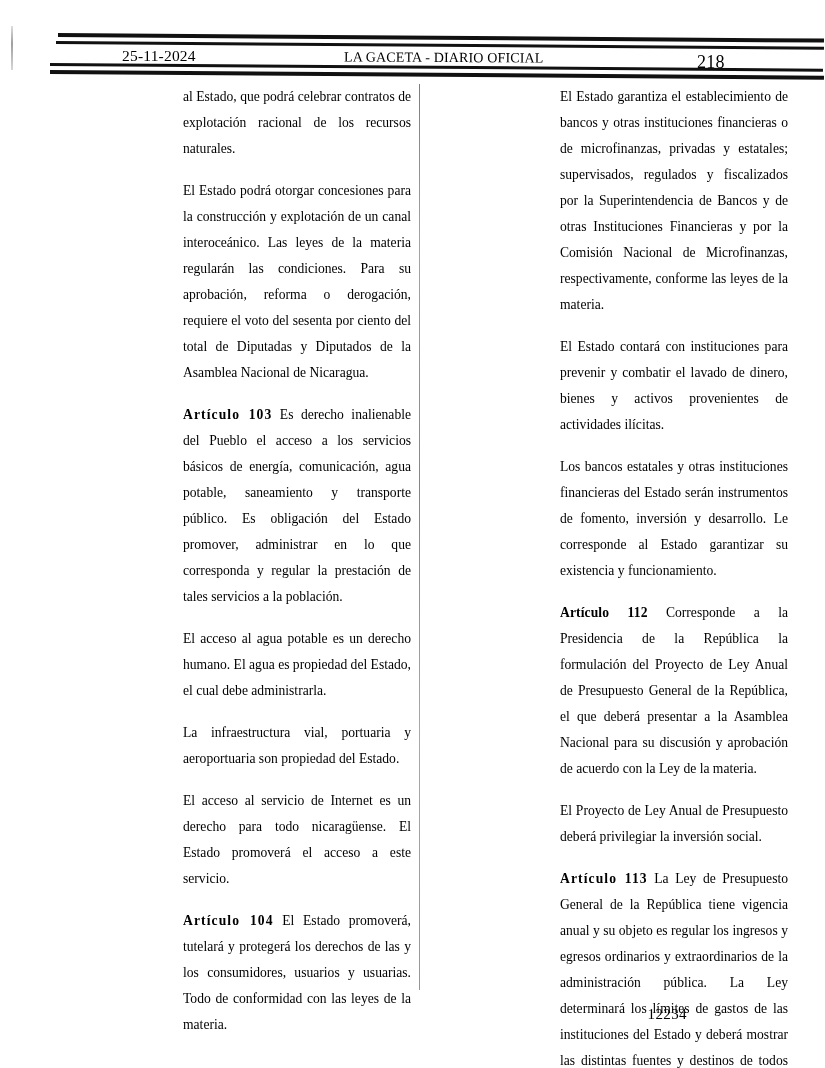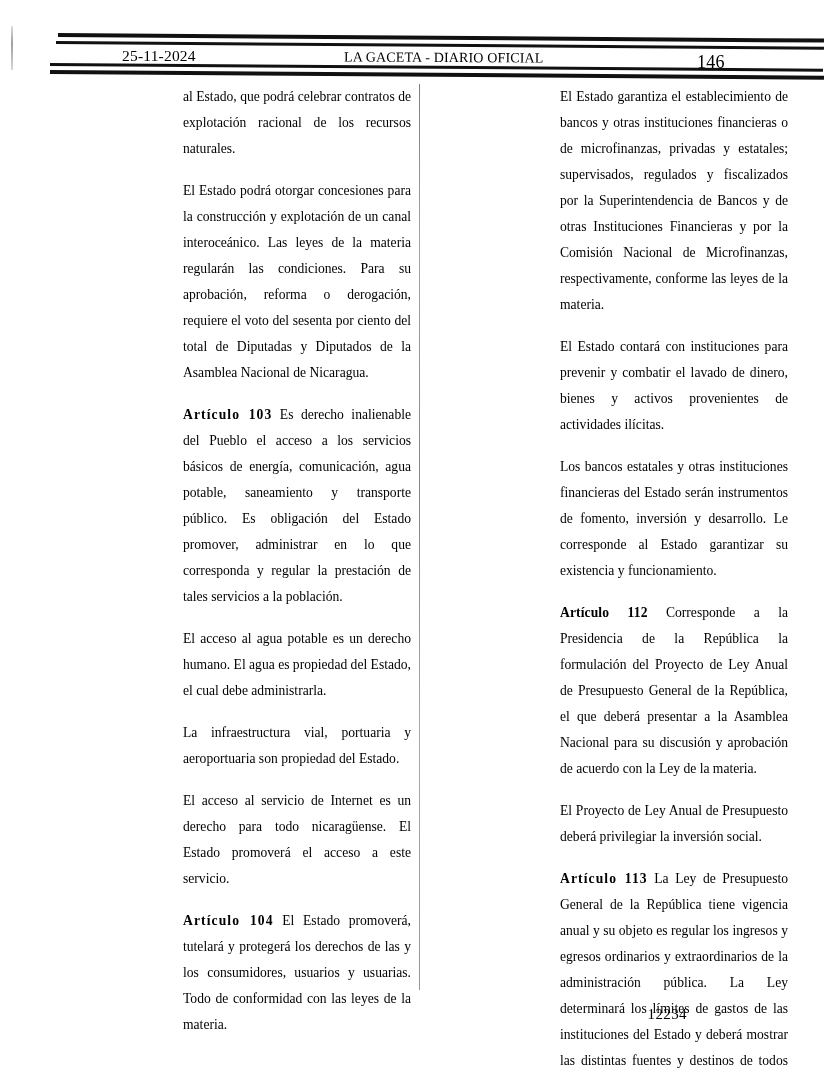--- a/index.html
+++ b/index.html
@@ -142,21 +142,21 @@
 <body>
 
 <div class="scan-edge-mark"></div>
 
 <div class="masthead">
   <div class="rule rule-top-a"></div>
   <div class="rule rule-top-b"></div>
   <div class="masthead-row">
     <div class="mh-date">25-11-2024</div>
     <div class="mh-title">LA GACETA - DIARIO OFICIAL</div>
-    <div class="mh-page">146</div>
+    <div class="mh-page">218</div>
   </div>
   <div class="rule rule-bot-a"></div>
   <div class="rule rule-bot-b"></div>
 </div>
 
 <div class="columns">
   <div class="col col-left">
       <p class="para" id="p-left-1"><span>al Estado, que podrá celebrar contratos de explotación racional de los recursos naturales.</span></p>
       <p class="para" id="p-left-2"><span>El Estado podrá otorgar concesiones para la construcción y explotación de un canal interoceánico. Las leyes de la materia regularán las condiciones. Para su aprobación, reforma o derogación, requiere el voto del sesenta por ciento del total de Diputadas y Diputados de la Asamblea Nacional de Nicaragua.</span></p>
       <p class="para" id="p-left-3"><span class="art">Artículo 103</span><span> Es derecho inalienable del Pueblo el acceso a los servicios básicos de energía, comunicación, agua potable, saneamiento y transporte público. Es obligación del Estado promover, administrar en lo que corresponda y regular la prestación de tales servicios a la población.</span></p>

